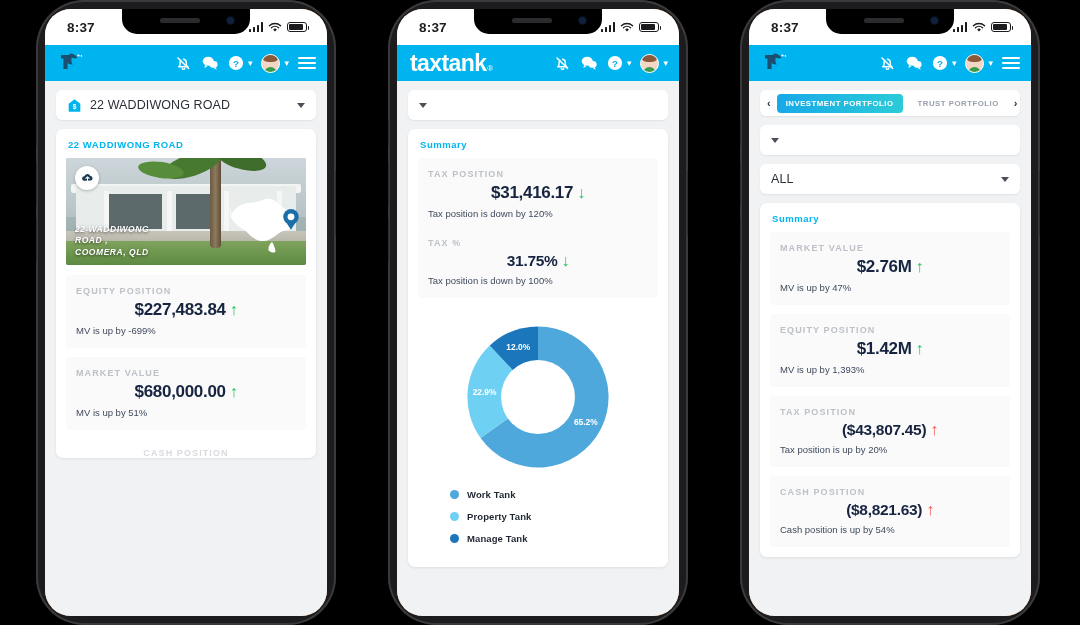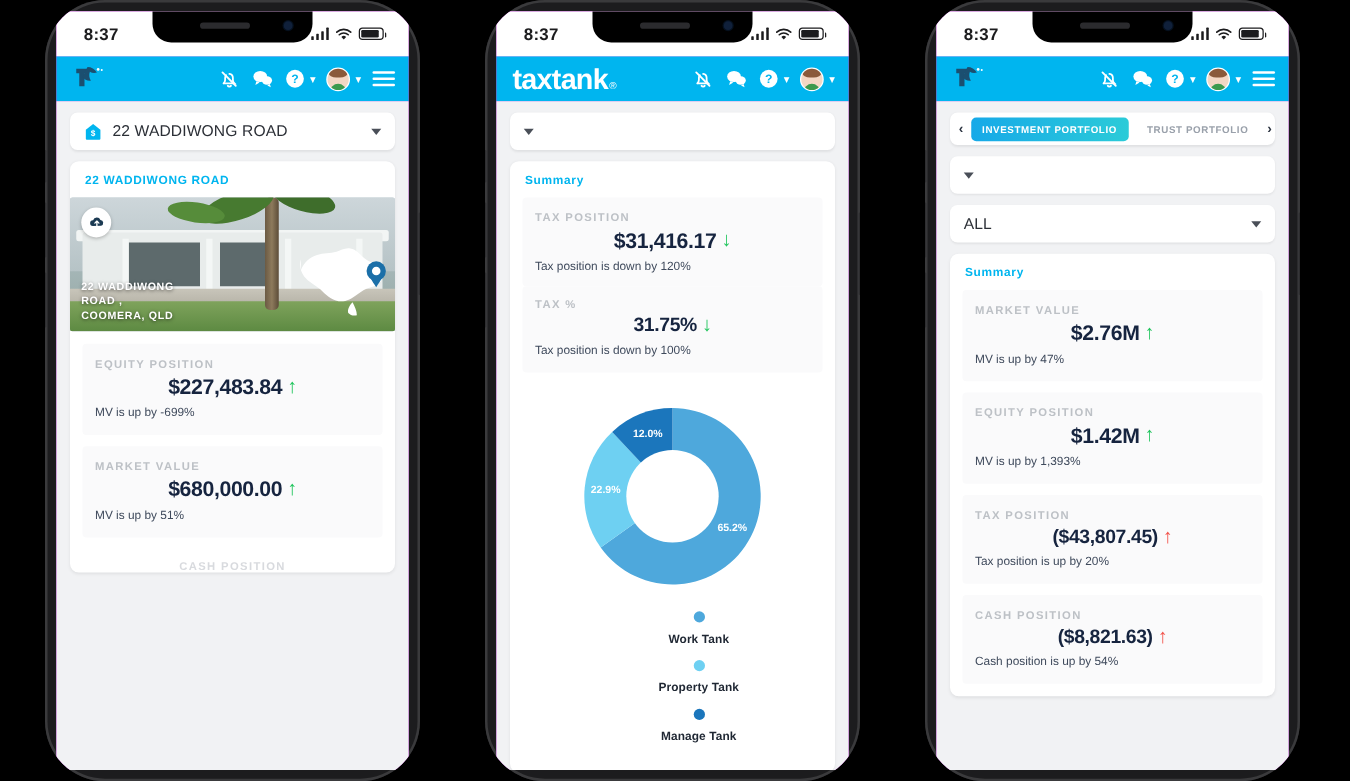--- a/index.html
+++ b/index.html
@@ -20,22 +20,22 @@
   .frame {
     position: absolute; inset: 0;
     border-radius: 48px;
     background: #1c1c1e;
     box-shadow: 0 0 0 2px #3a3a3c inset, 0 8px 26px rgba(0,0,0,.55);
     padding: 9px;
     overflow: hidden;
   }
   .screen {
     position: relative; width: 100%; height: 100%;
-    border-radius: 7px;
-    background: #d946ef;
+    border-radius: 26px;
+    background: #fdba74;
     overflow: hidden;
   }
   .notch {
     position: absolute; top: 0; left: 50%; transform: translateX(-50%);
     width: 128px; height: 25px;
     background: #000;
     border-bottom-left-radius: 15px; border-bottom-right-radius: 15px;
     z-index: 40;
   }
   .notch .speaker {
@@ -118,22 +118,22 @@
     background: linear-gradient(90deg,#11a5e8 0%, #2ed0d8 100%);
     color:#fff; font-size:11.5px; font-weight:600; letter-spacing:.2px;
     margin-bottom: 10px;
   }
 
   .card { background:#fff; border-radius:7px; box-shadow:0 1px 3px rgba(0,0,0,.08); overflow:hidden; }
   .card-title { font-size:9.5px; font-weight:700; color:#00b5ef; letter-spacing:.55px;
                 padding: 10px 12px 8px; }
 
   
-  .hero { position:relative; height:107px; margin:0 0; border-radius:2px; overflow:hidden;
-          background:linear-gradient(#b9c7cd,#93a7a3); }
+  .hero { position:relative; height:107px; margin:0 10px; border-radius:2px; overflow:hidden;
+          background:linear-gradient(#b9c7cd,#93a7a3);font-style:italic; }
   .hero .sky { position:absolute; inset:0 0 45% 0; background:linear-gradient(#cdd6da,#b6c3c6); }
   .hero .house { position:absolute; left:4%; right:4%; top:26%; height:46%;
                  background:#e8eceb; border-radius:2px; }
   .hero .roof { position:absolute; left:2%; right:2%; top:24%; height:9%;
                 background:#f2f5f4; border-radius:2px; }
   .hero .col { position:absolute; top:31%; height:40%; width:5px; background:#f4f7f6; }
   .hero .dark { position:absolute; top:34%; height:32%; background:#5d6a6c; }
   .hero .lawn { position:absolute; left:0; right:0; bottom:0; height:22%;
                 background:linear-gradient(#7fa35c,#5d8a42); }
   .hero .deck { position:absolute; left:0; right:0; bottom:18%; height:14%;
@@ -176,21 +176,21 @@
   .tab-arrow { font-size:11px; color:#2b3340; font-weight:700; width:10px; text-align:center; }
   .tab {
     font-size:7.8px; font-weight:700; letter-spacing:.5px; padding: 5px 9px; border-radius:4px;
     color:#9aa1ab; white-space:nowrap;
   }
   .tab.active { background:linear-gradient(90deg,#17a9e8,#2bcbd8); color:#fff; }
 
   
   .donut-wrap { display:flex; justify-content:center; padding: 6px 0 4px; }
   .legend { padding: 4px 0 12px 42px; }
-  .legend-item { display:flex; align-items:center; gap:8px; margin-bottom:11px;flex-direction:column; }
+  .legend-item { display:flex; align-items:center; gap:8px; margin-bottom:11px; }
   .legend-dot { width:9px; height:9px; border-radius:50%; flex:none; }
   .legend-label { font-size:9.5px; font-weight:700; color:#1f2733; letter-spacing:.1px; }
 
   .cut-label { font-size:9px; font-weight:700; color:#d8dade; letter-spacing:1.1px;
                text-align:center; padding-top:9px; }
 </style>
 </head>
 <body>
 
 <div class="stage">

